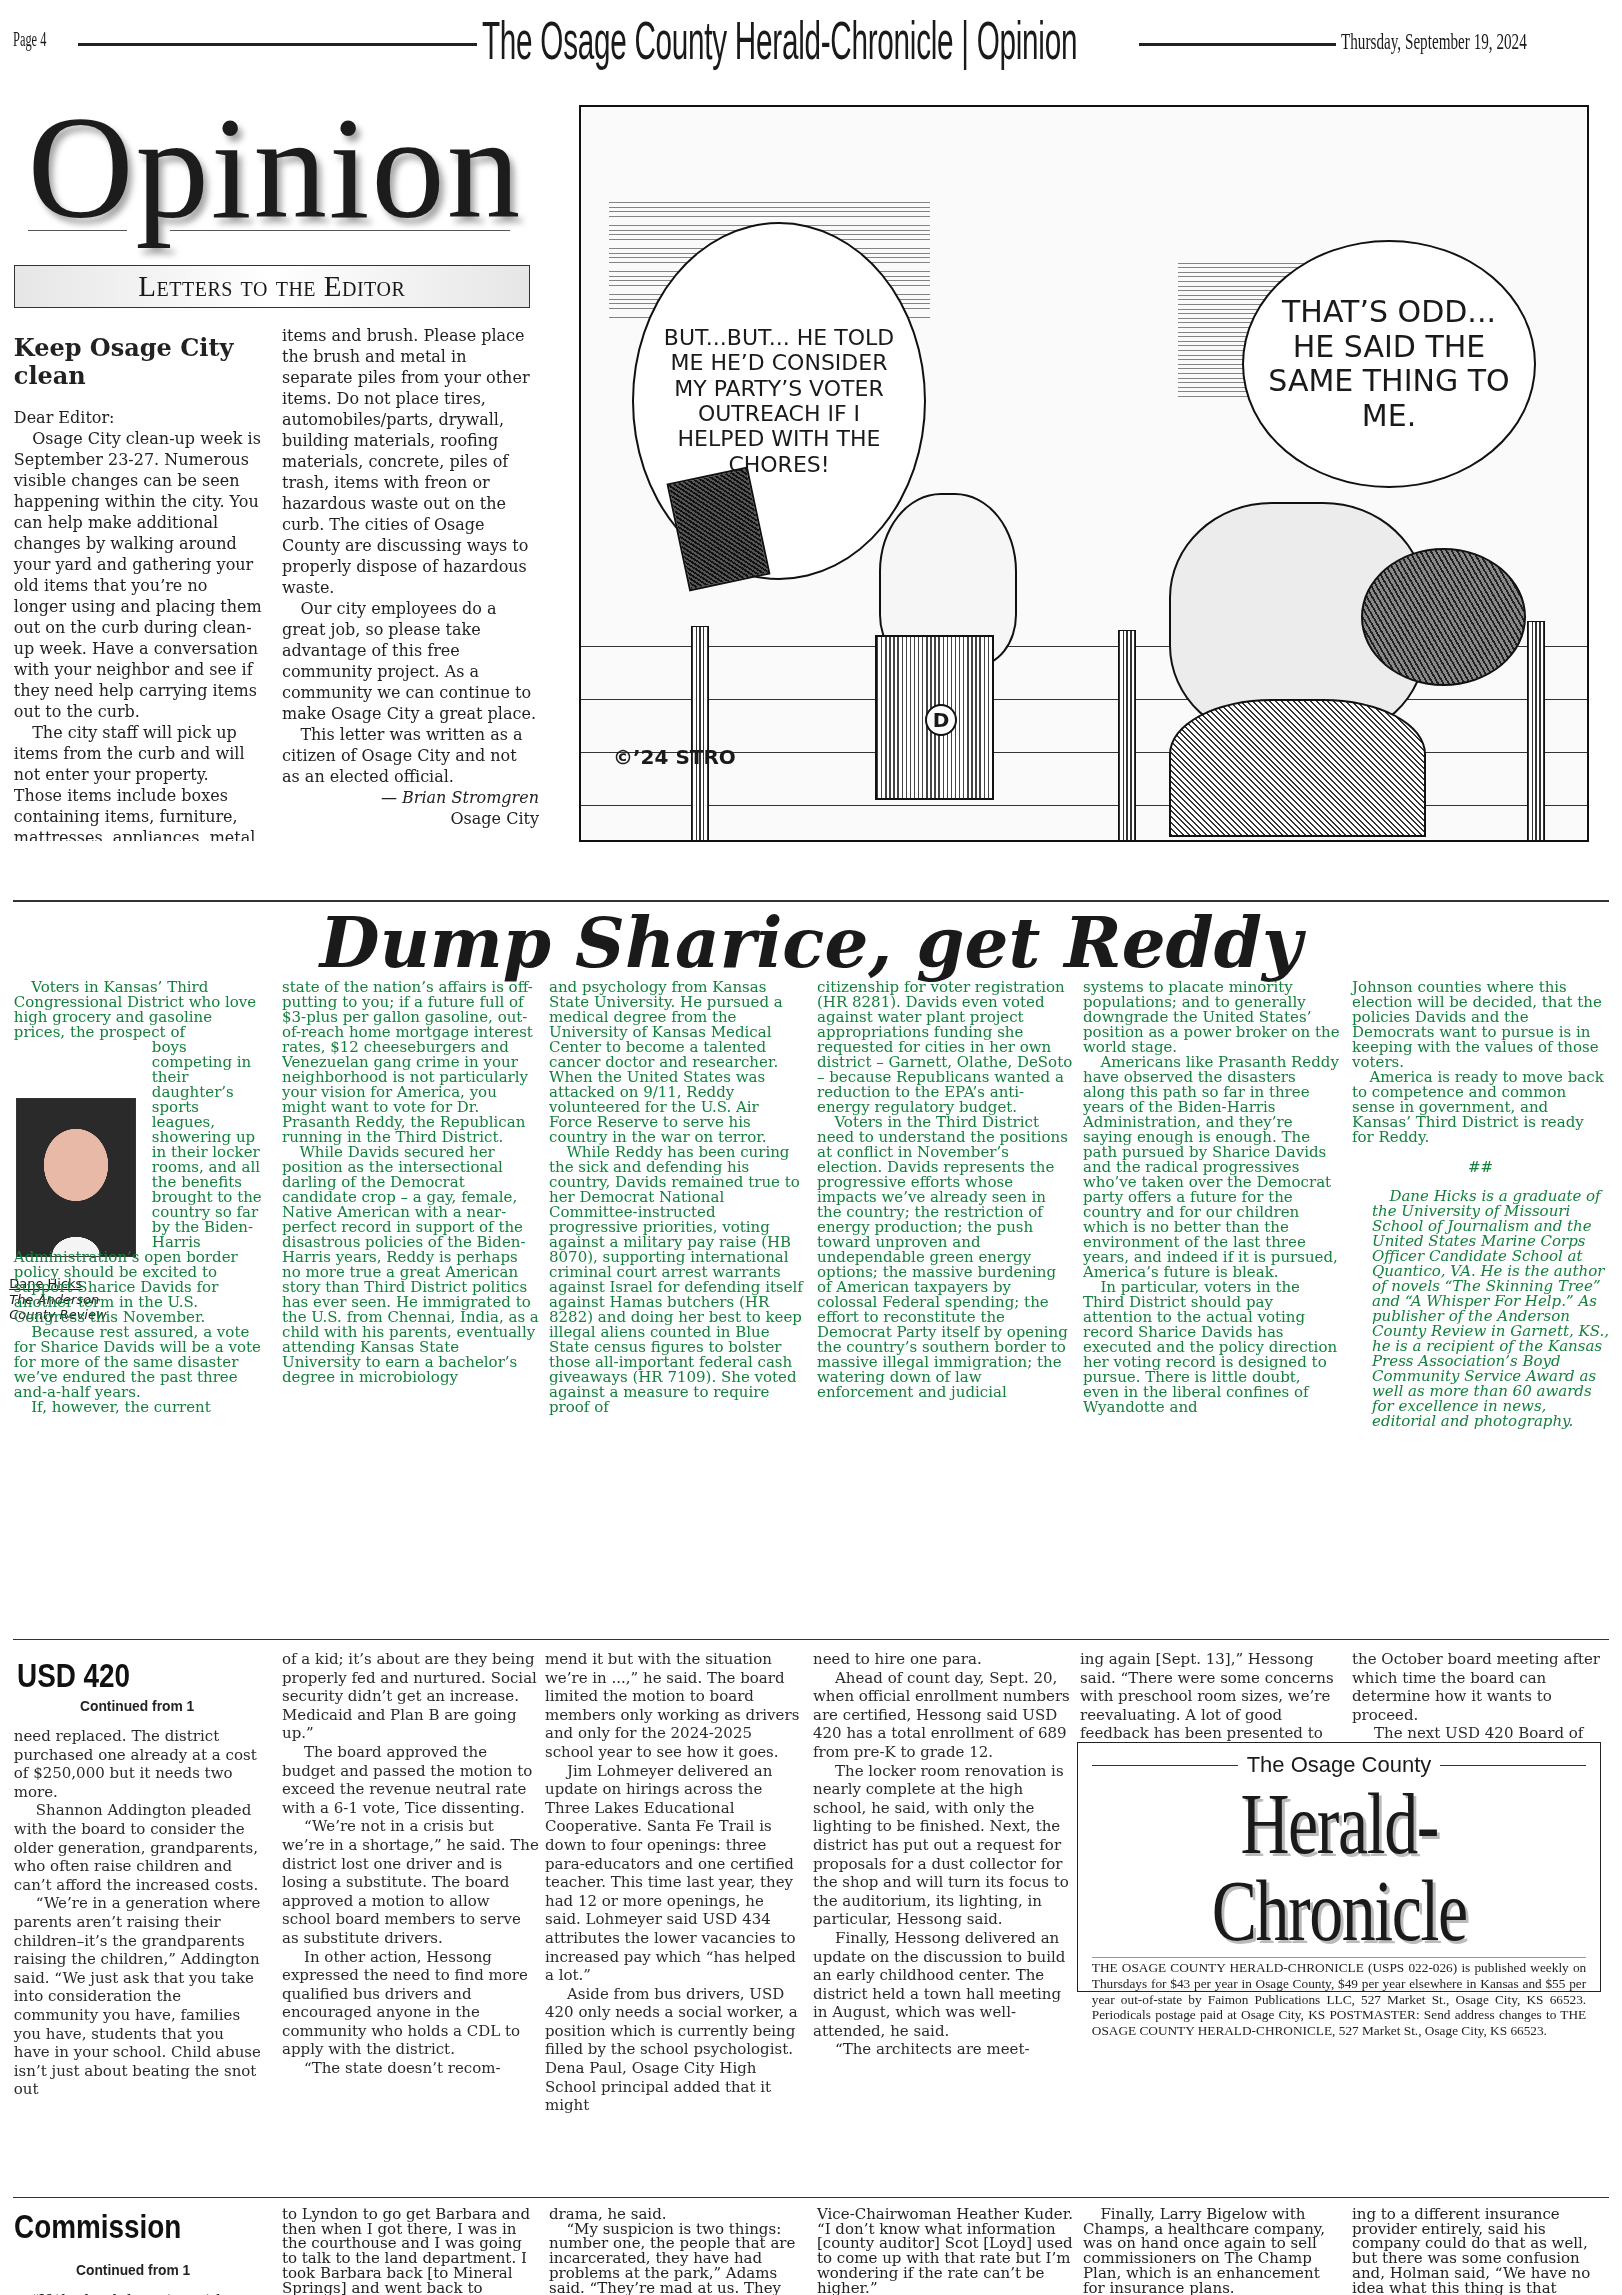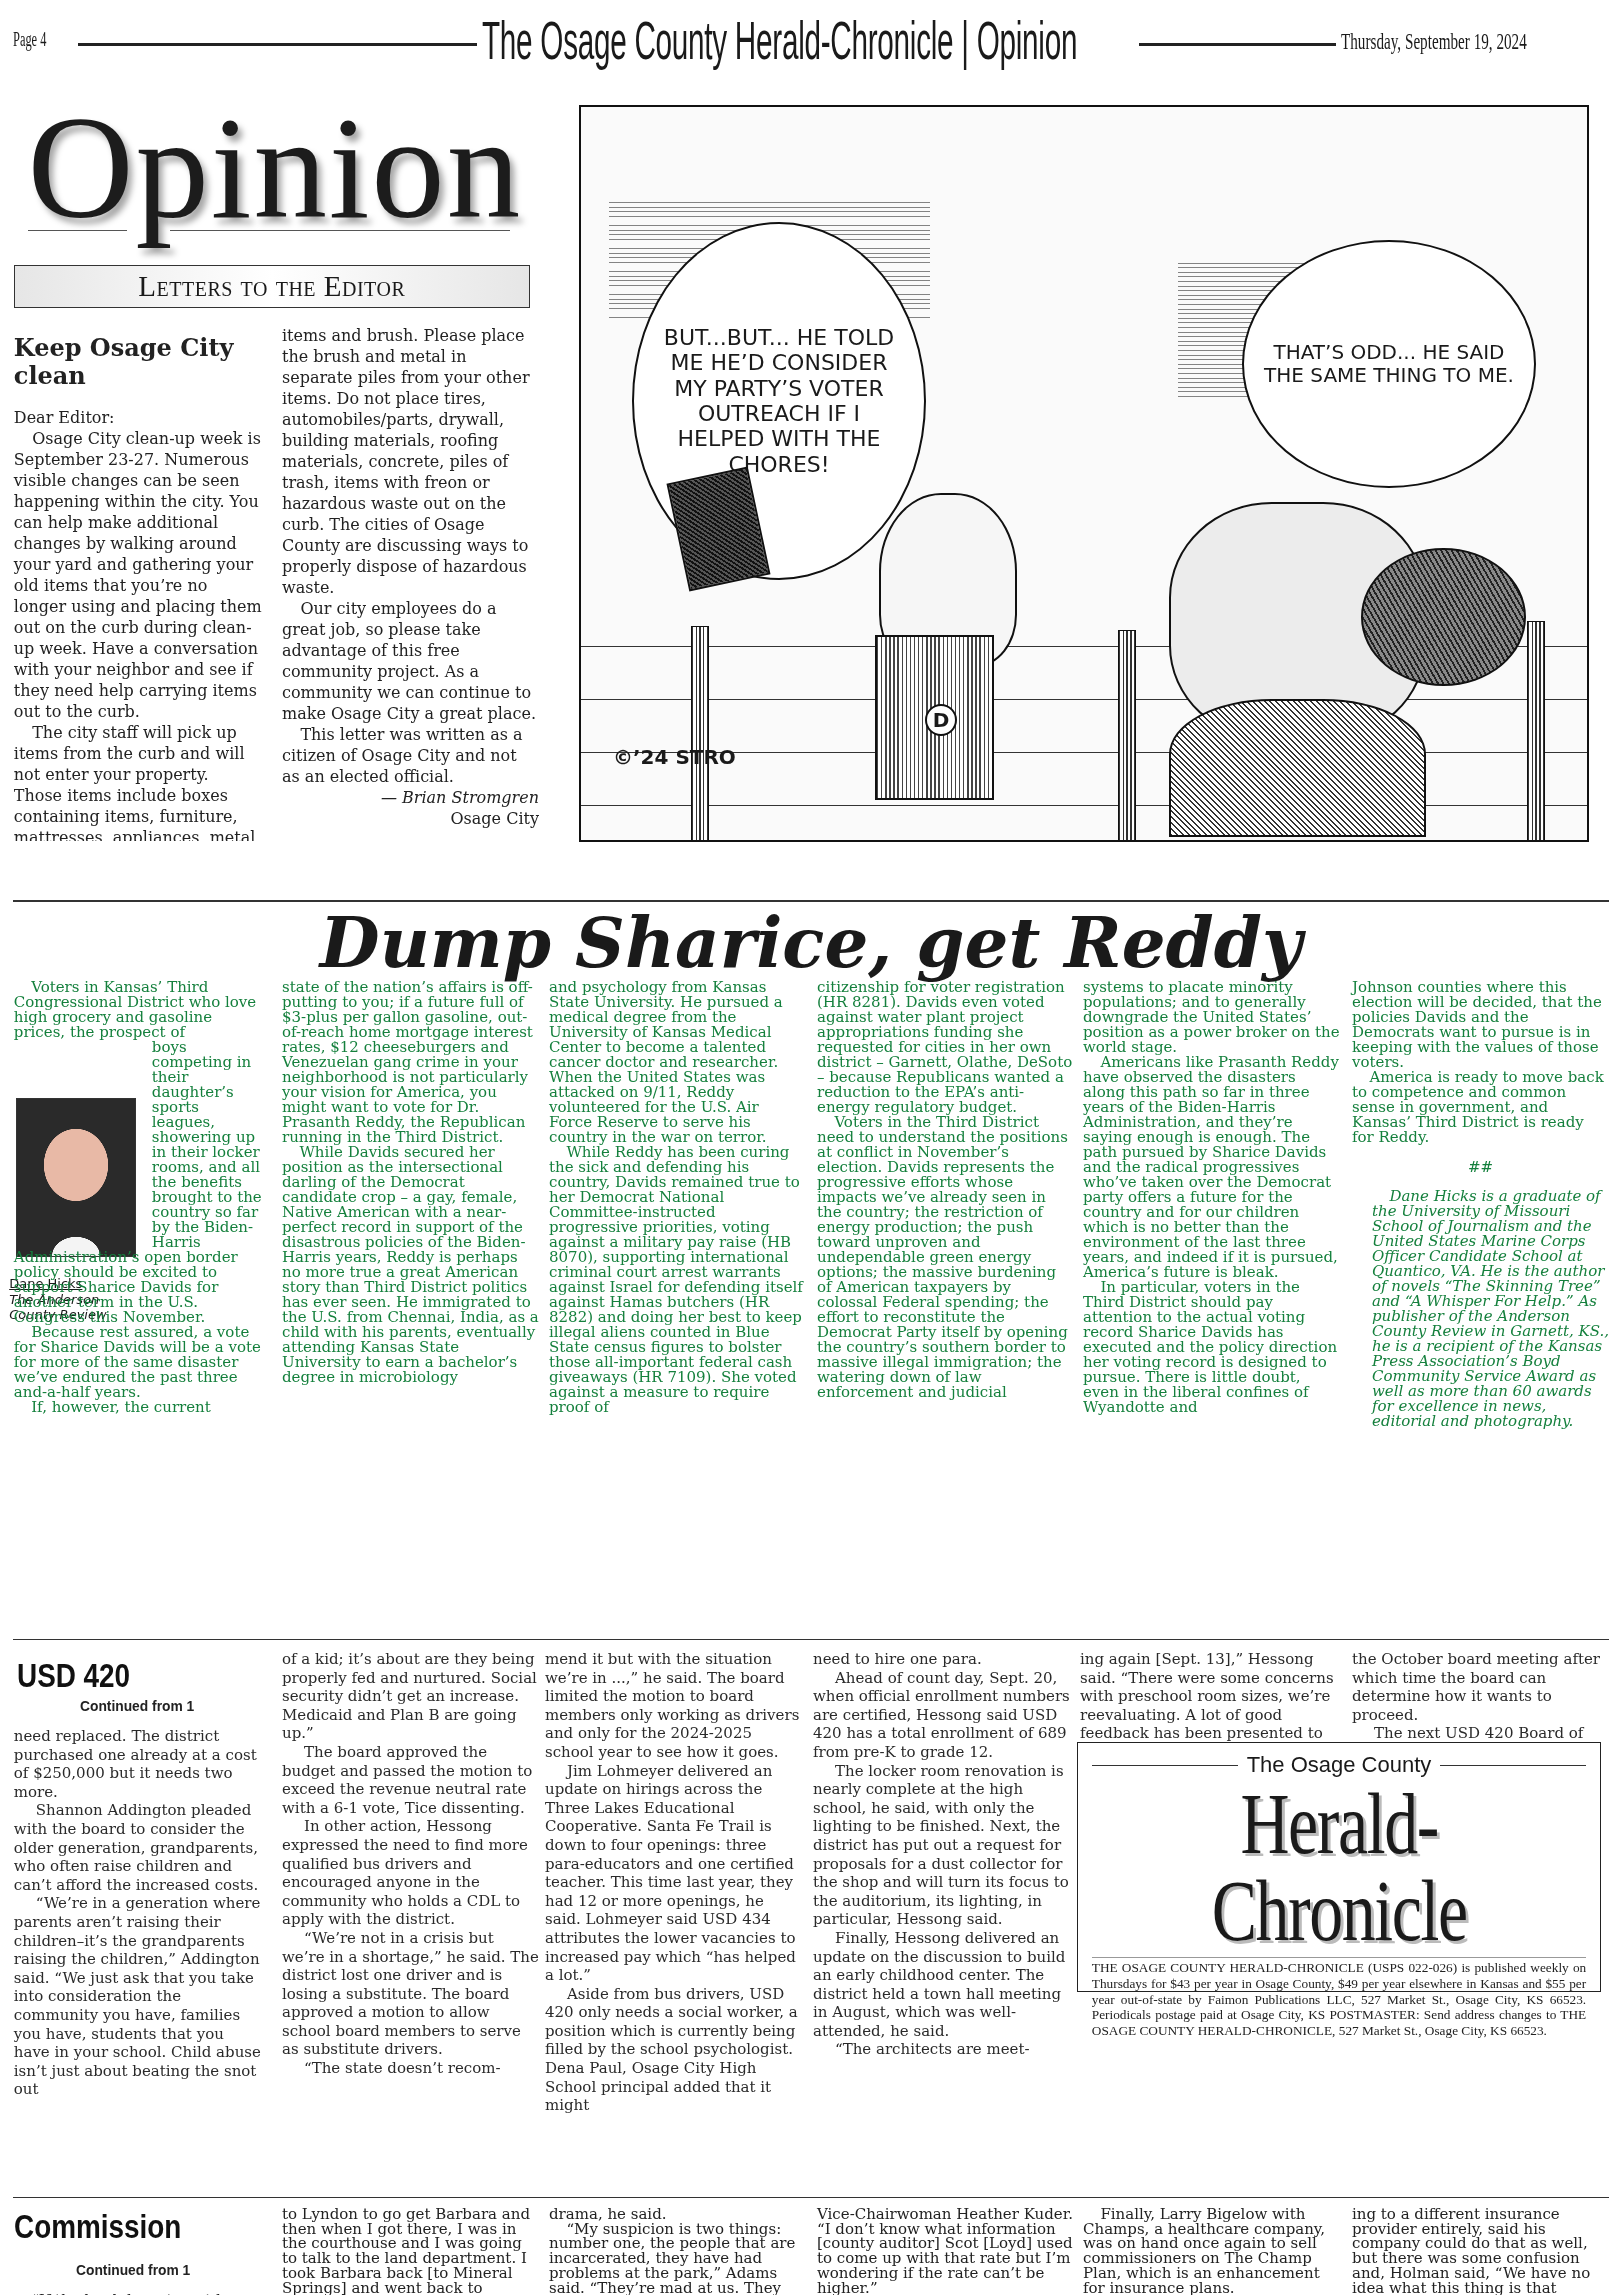--- a/index.html
+++ b/index.html
@@ -24,21 +24,21 @@
   .col p.noindent { text-indent: 0; }
   .letter-head { font-family: "DejaVu Serif", serif; font-weight: bold; font-size: 24px; line-height: 27.5px; color: #222; margin-bottom: 18.4px; }
   .letter-sig { text-align: right; font-style: italic; }
   .letter-sig2 { text-align: right; }
 
   
   .cartoon { position: absolute; left: 579px; top: 105px; width: 1010px; height: 737px; border: 2.8px solid #111; background: #fafafa; overflow: hidden; }
   .cartoon-caption { position: absolute; left: 18.4px; top: 10px; width: 859px; height: 53px; border: 1.8px solid #111; background: #fff; font-family: "DejaVu Sans", sans-serif; font-size: 28.5px; letter-spacing: 0.9px; padding: 8.3px 13px; white-space: nowrap; }
   .bubble { position: absolute; background: #fff; border: 2.3px solid #111; border-radius: 50%; font-family: "DejaVu Sans", sans-serif; text-align: center; display:flex; align-items:center; justify-content:center; text-transform: uppercase; line-height: 1.15; }
   .bubble-left { left: 51px; top: 115px; width: 294px; height: 358px; font-size: 22px; padding: 18.4px; }
-  .bubble-right { left: 661px; top: 133px; width: 294px; height: 248px; font-size: 20px; padding: 18.4px; text-align: center; }
+  .bubble-right { left: 661px; top: 133px; width: 294px; height: 248px; font-size: 30px; padding: 18.4px; text-align: center; }
   .hatch { position:absolute; background: repeating-linear-gradient(0deg,#222 0 0.9px,transparent 0.9px 4.6px); opacity: 0.55; }
   .fence { position:absolute; left:0; width:100%; height:1.4px; background:#333; }
   .post { position:absolute; width: 18.4px; background: repeating-linear-gradient(90deg,#333 0 1.4px,#fff 1.4px 3.7px); border:0.9px solid #111; }
   .figure { position:absolute; border: 2.3px solid #111; }
   .cartoon-sig { position:absolute; left: 32px; top: 638px; font-family:"DejaVu Sans", sans-serif; font-size: 20px; font-weight: bold; }
 
   
   .hrule { position: absolute; left: 13px; width: 1596px; height: 2.3px; background: #333; }
   .hrule.thin { height: 1.4px; }
 
@@ -195,22 +195,22 @@
 <div class="jump-sub" style="left:80px;top:1666px;top:1699px;">Continued from 1</div>
 
 <div class="ncol" style="left:13.8px;top:1727px;width:250px;">
   <p class="noindent">need replaced. The district purchased one already at a cost of $250,000 but it needs two more.</p>
   <p>Shannon Addington pleaded with the board to consider the older generation, grandparents, who often raise children and can’t afford the increased costs.</p>
   <p>“We’re in a generation where parents aren’t raising their children–it’s the grandparents raising the children,” Addington said. “We just ask that you take into consideration the community you have, families you have, students that you have in your school. Child abuse isn’t just about beating the snot out</p>
 </div>
 <div class="ncol" style="left:282px;top:1650px;width:257px;">
   <p class="noindent">of a kid; it’s about are they being properly fed and nurtured. Social security didn’t get an increase. Medicaid and Plan B are going up.”</p>
   <p>The board approved the budget and passed the motion to exceed the revenue neutral rate with a 6-1 vote, Tice dissenting.</p>
+  <p>“We’re not in a crisis but we’re in a shortage,” he said. The district lost one driver and is losing a substitute. The board approved a motion to allow school board members to serve as substitute drivers.</p>
   <p>In other action, Hessong expressed the need to find more qualified bus drivers and encouraged anyone in the community who holds a CDL to apply with the district.</p>
-  <p>“We’re not in a crisis but we’re in a shortage,” he said. The district lost one driver and is losing a substitute. The board approved a motion to allow school board members to serve as substitute drivers.</p>
   <p>“The state doesn’t recom-</p>
 </div>
 <div class="ncol" style="left:545px;top:1650px;width:257px;">
   <p class="noindent">mend it but with the situation we’re in ...,” he said. The board limited the motion to board members only working as drivers and only for the 2024-2025 school year to see how it goes.</p>
   <p>Jim Lohmeyer delivered an update on hirings across the Three Lakes Educational Cooperative. Santa Fe Trail is down to four openings: three para-educators and one certified teacher. This time last year, they had 12 or more openings, he said. Lohmeyer said USD 434 attributes the lower vacancies to increased pay which “has helped a lot.”</p>
   <p>Aside from bus drivers, USD 420 only needs a social worker, a position which is currently being filled by the school psychologist. Dena Paul, Osage City High School principal added that it might</p>
 </div>
 <div class="ncol" style="left:813px;top:1650px;width:257px;">
   <p class="noindent">need to hire one para.</p>
   <p>Ahead of count day, Sept. 20, when official enrollment numbers are certified, Hessong said USD 420 has a total enrollment of 689 from pre-K to grade 12.</p>

